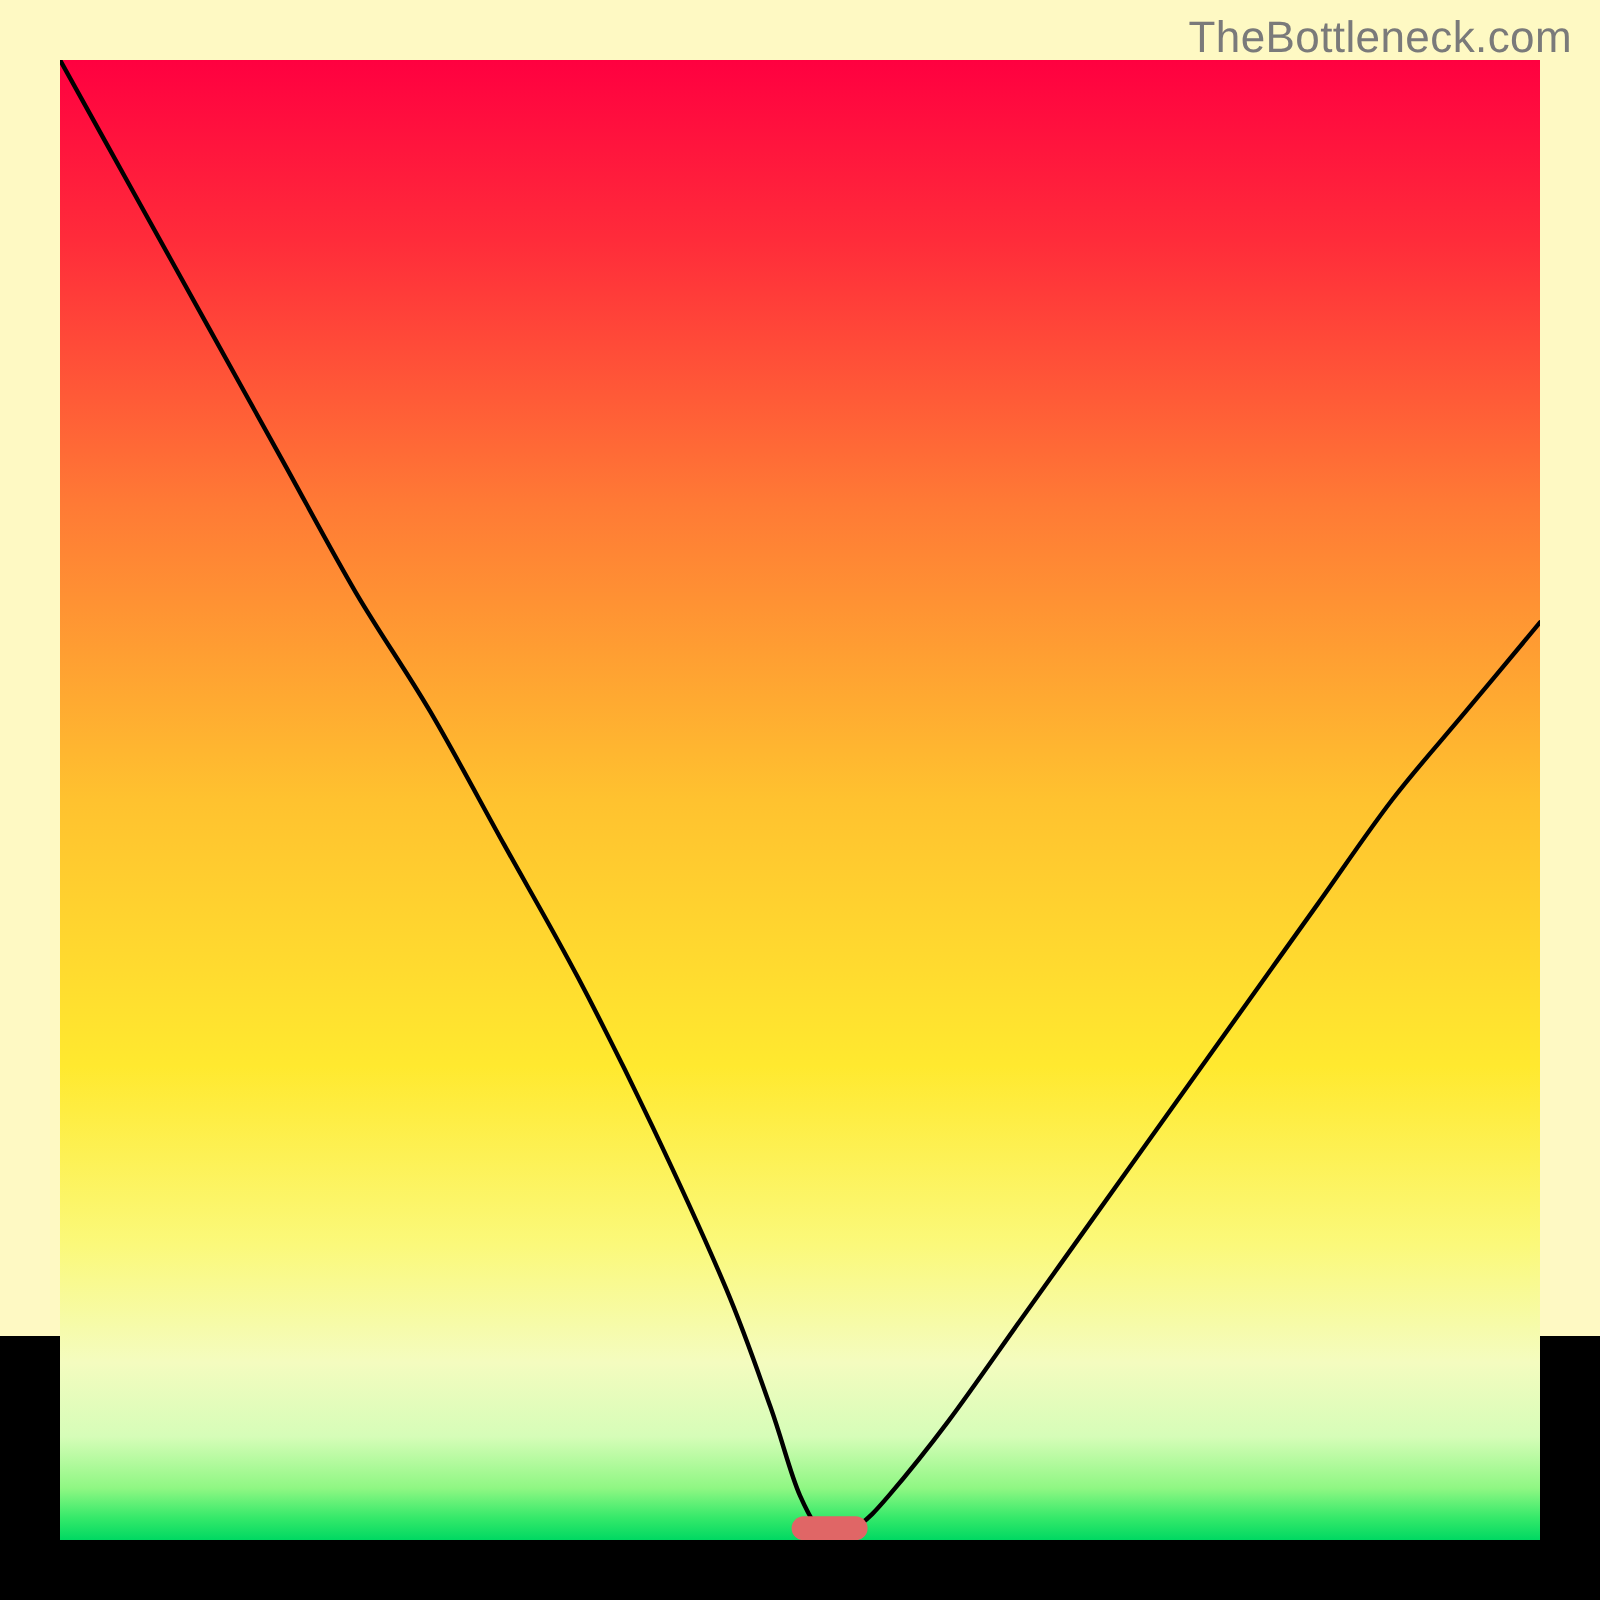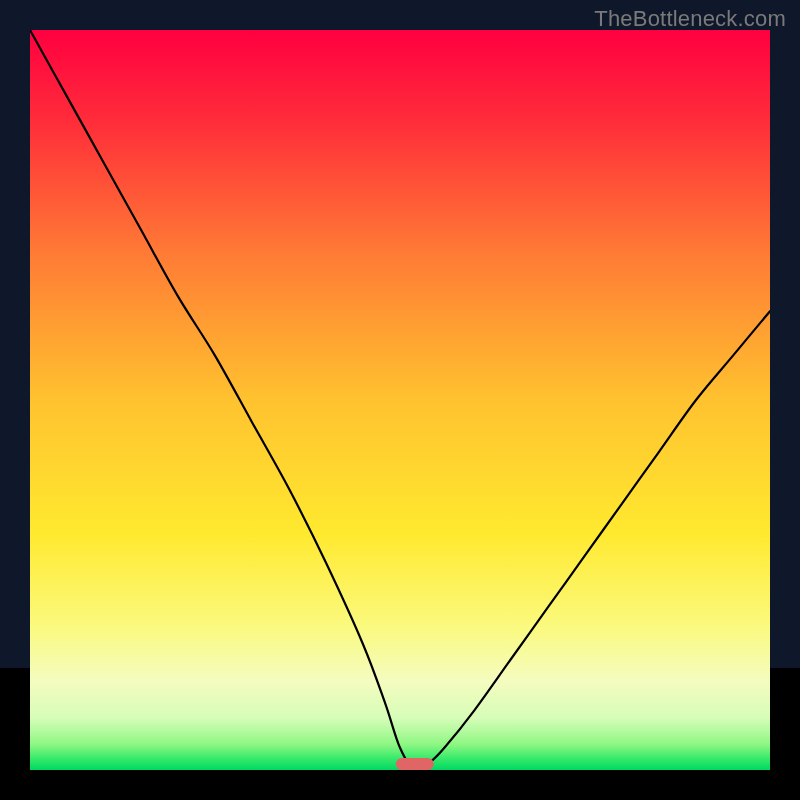--- a/index.html
+++ b/index.html
@@ -8,21 +8,21 @@
     width: 800px;
     height: 800px;
     overflow: hidden;
     background: #000;
     font-family: Arial, Helvetica, sans-serif;
   }
   .frame {
     position: relative;
     width: 800px;
     height: 668px;
-    background: #0f172a;
+    background: #fef9c3;
     text-align: center;
   }
   .watermark {
     position: absolute;
     top: 6px;
     right: 14px;
     color: #7a7a7a;
     font-size: 22px;
     font-weight: 500;
     letter-spacing: 0.2px;

